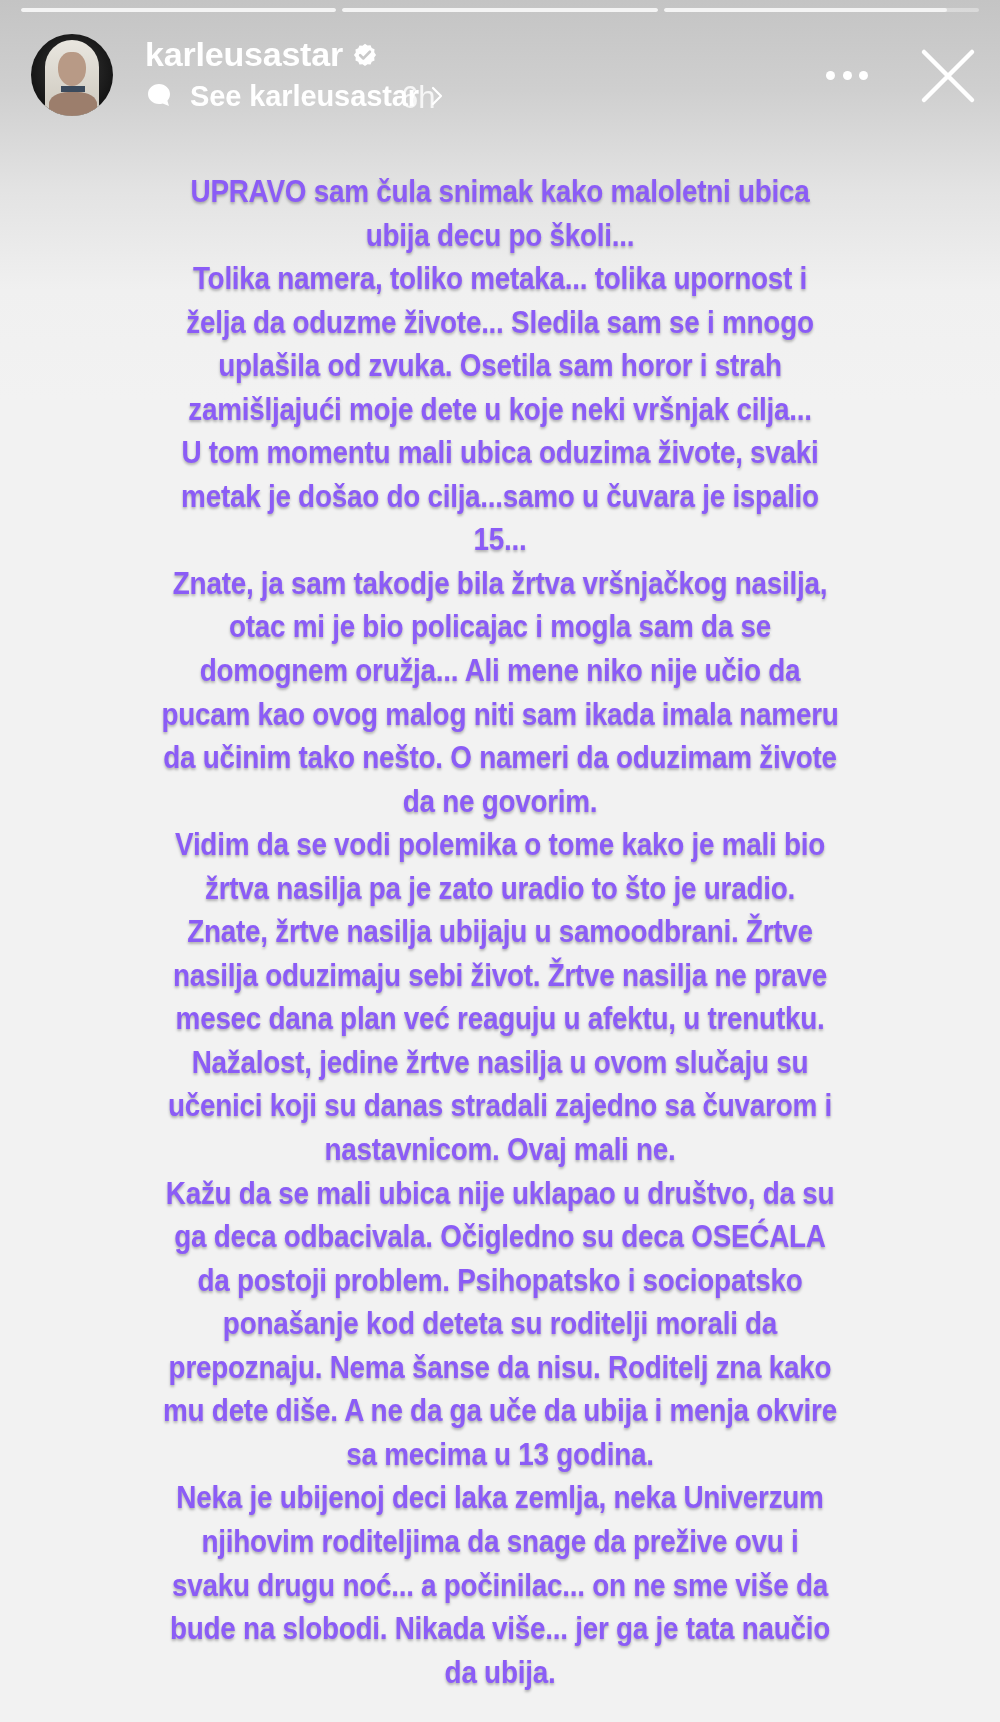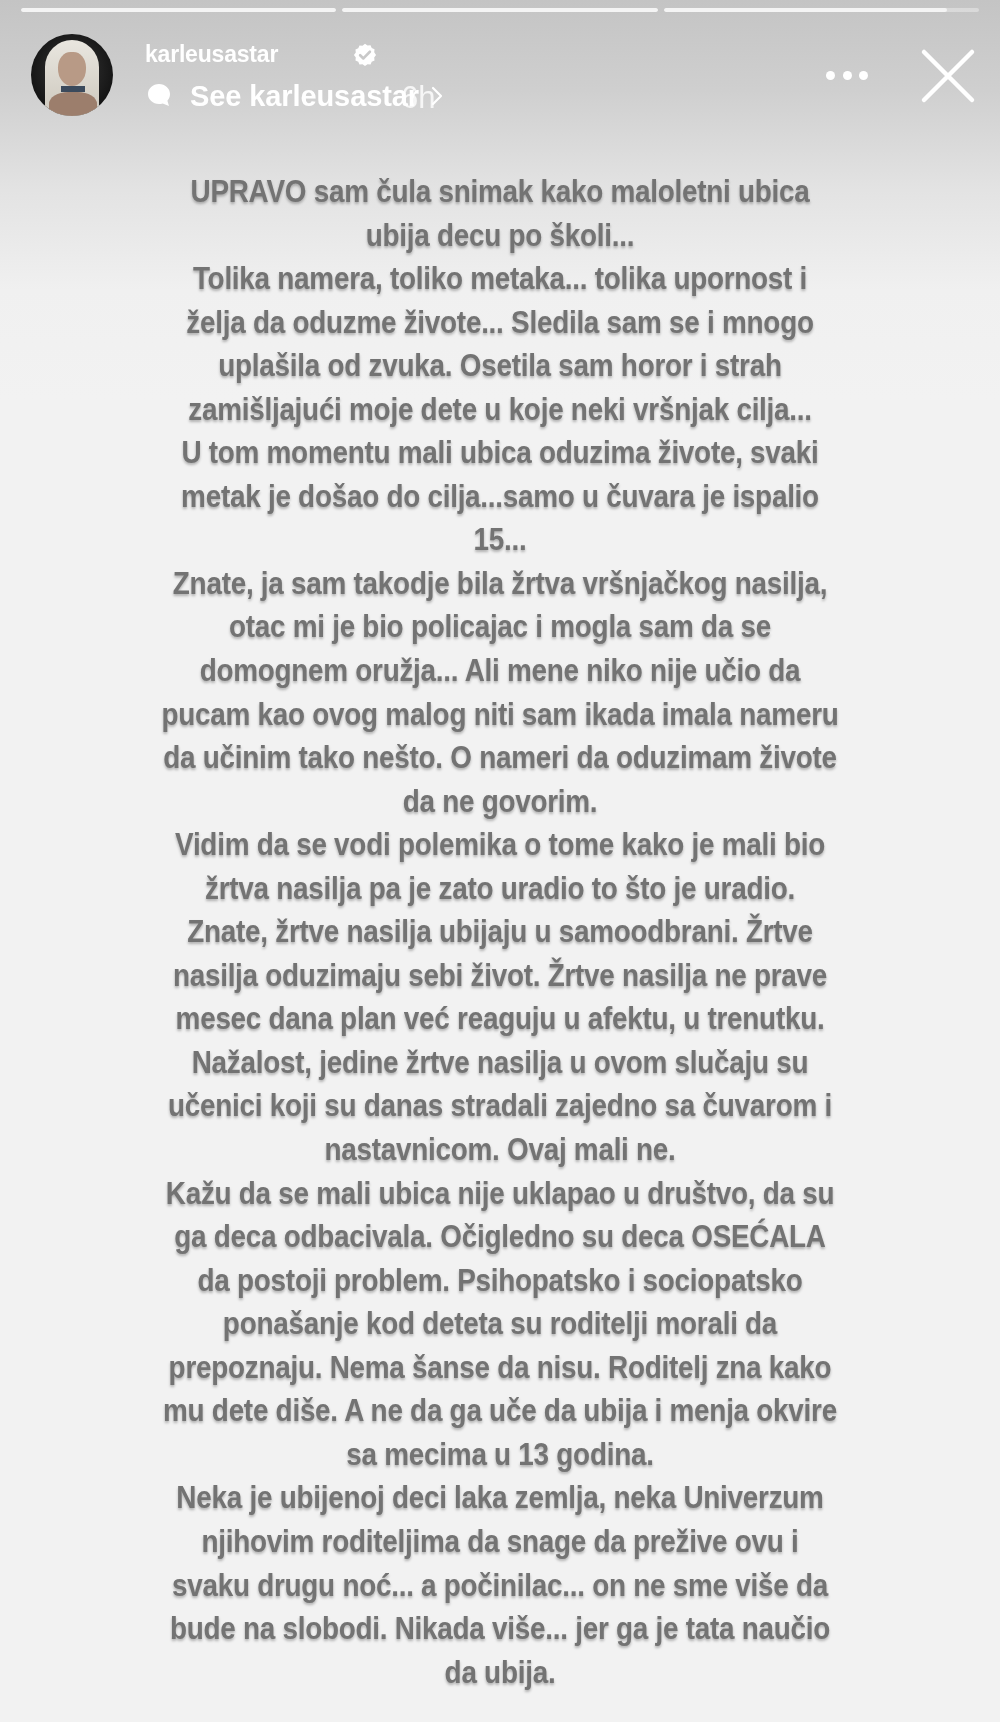--- a/index.html
+++ b/index.html
@@ -21,38 +21,38 @@
     background: linear-gradient(to bottom, #e9e6df, #c9c4b9);
   }
   .avatar .face {
     position: absolute; left: 27px; top: 18px; width: 28px; height: 34px; border-radius: 45% 45% 50% 50%;
     background: #b89a86;
   }
   .avatar .neck { position: absolute; left: 30px; top: 52px; width: 24px; height: 6px; background: #3b4a5c; }
   .avatar .body { position: absolute; left: 18px; top: 58px; width: 48px; height: 30px; border-radius: 40% 40% 0 0; background: #9c7e6c; }
 
   .username {
-    position: absolute; left: 145px; top: 34px; font-size: 23px; font-weight: 700; color: #ffffff;
+    position: absolute; left: 145px; top: 34px; font-size: 34px; font-weight: 700; color: #ffffff;
     letter-spacing: -0.2px; line-height: 40px;
   }
   .verified { position: absolute; left: 352px; top: 42px; width: 26px; height: 26px; }
   .time { position: absolute; left: 401px; top: 34px; font-size: 31px; color: #f6f6f6; line-height: 40px; margin-top: 44px; }
   .translate-icon { position: absolute; left: 146px; top: 82px; width: 26px; height: 26px; }
   .translate-link {
     position: absolute; left: 190px; top: 76px; font-size: 29px; font-weight: 700; color: #ffffff;
     line-height: 40px; letter-spacing: -0.1px;
   }
   .translate-chevron { position: absolute; left: 430px; top: 84px; width: 14px; height: 24px; }
   .more-button { position: absolute; left: 822px; top: 62px; width: 50px; height: 26px; display: flex; align-items: center; justify-content: space-between; padding: 0 4px; box-sizing: border-box; }
   .more-button span { width: 9px; height: 9px; border-radius: 50%; background: #fff; display: block; }
   .close-button { position: absolute; left: 918px; top: 46px; width: 60px; height: 60px; }
 
   .story-text {
     position: absolute; left: 0; top: 170px; width: 1000px; text-align: center;
-    color: #737373; font-weight: 700; font-size: 31px; line-height: 43.55px;
+    color: #8b5cf6; font-weight: 700; font-size: 31px; line-height: 43.55px;
     text-shadow: 0 2px 3px rgba(0,0,0,0.28);
   }
   .story-text .line { display: block; white-space: nowrap; transform: scaleX(0.9); transform-origin: center; letter-spacing: -0.3px; }
 </style>
 </head>
 <body>
 
 <div class="progress">
   <div class="seg">
       <div class="fill" style="width:100%"></div>

